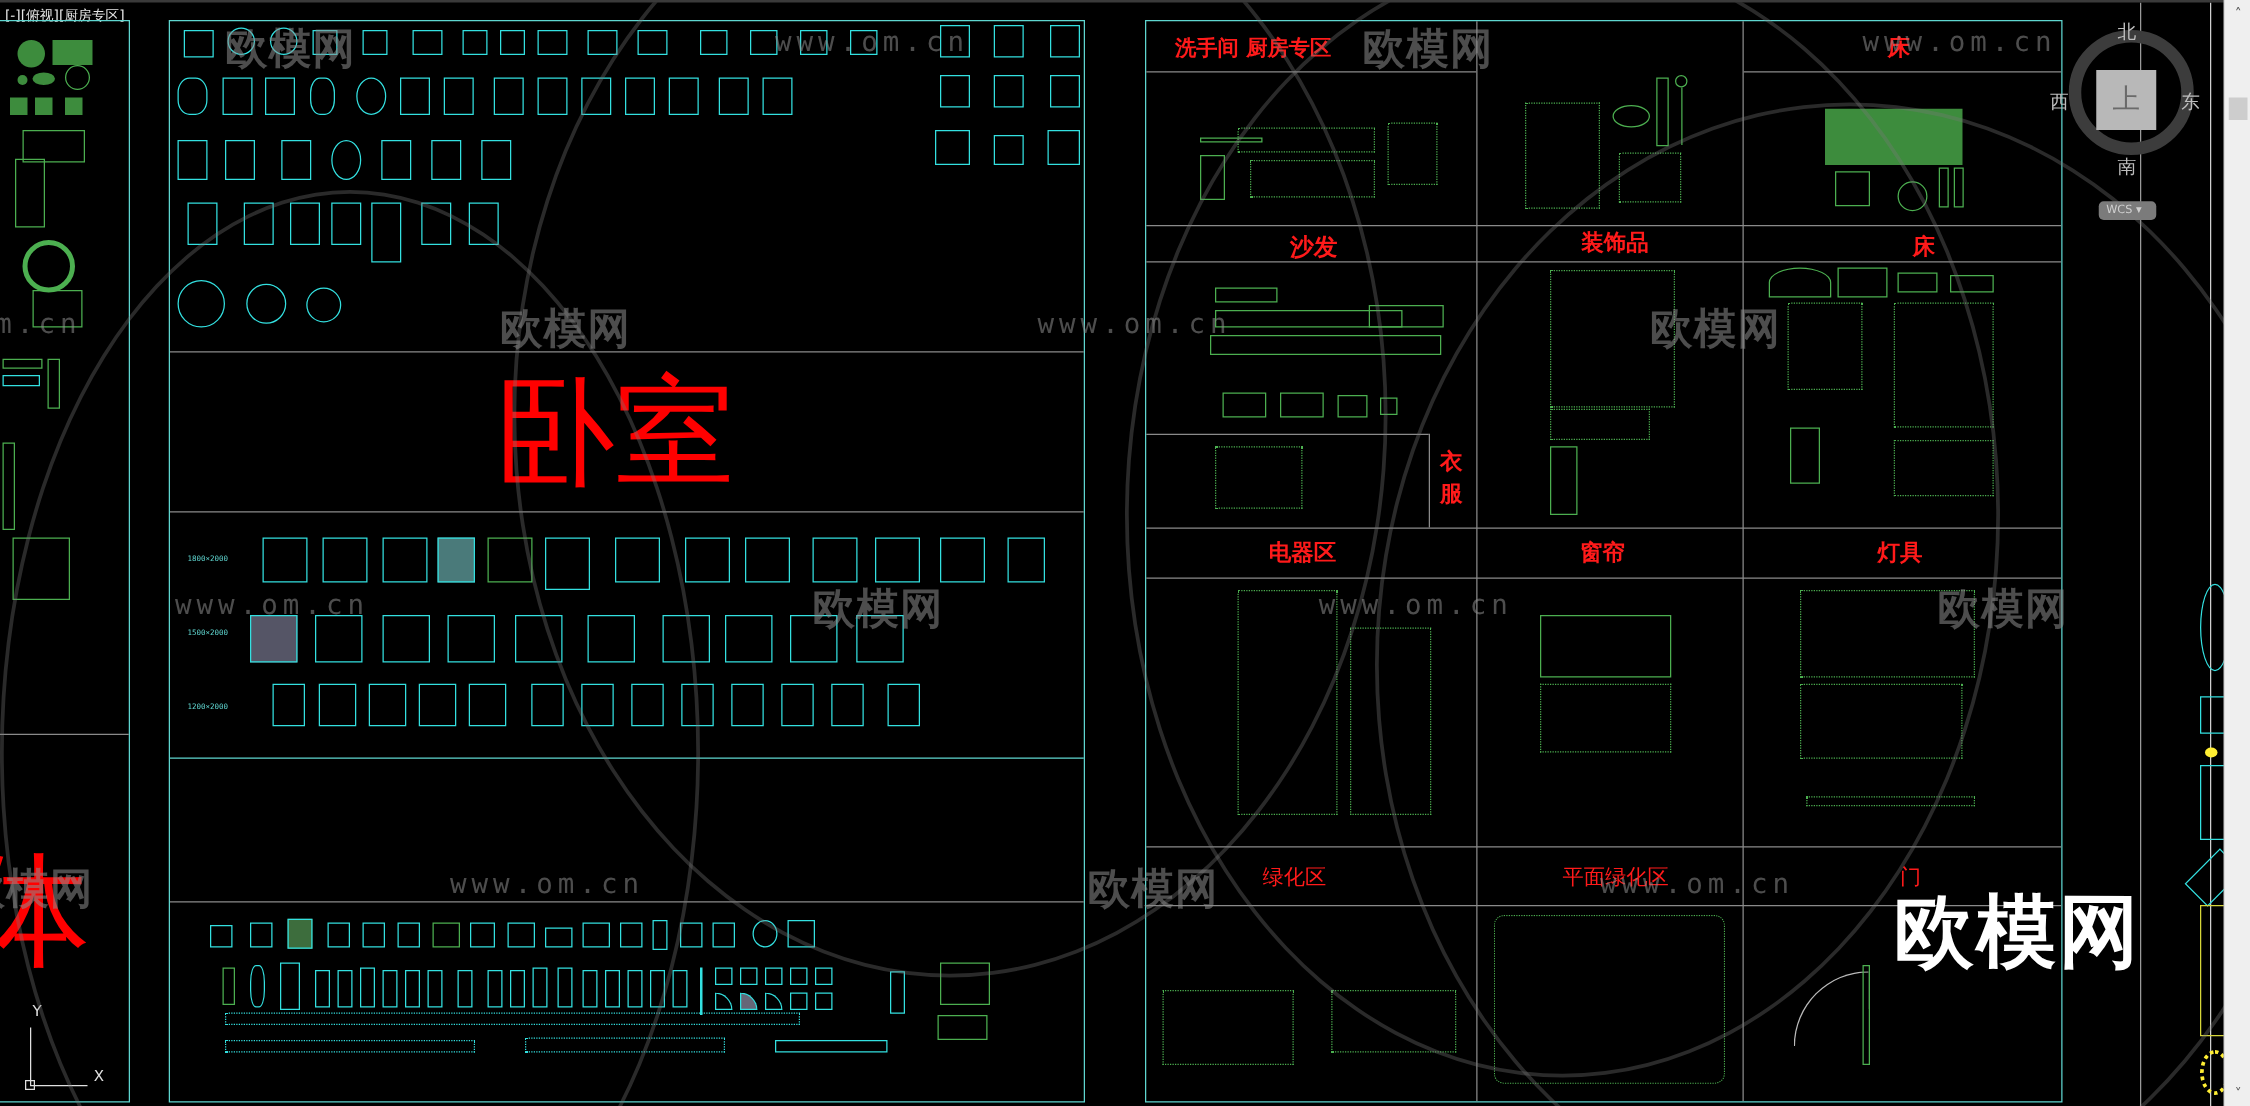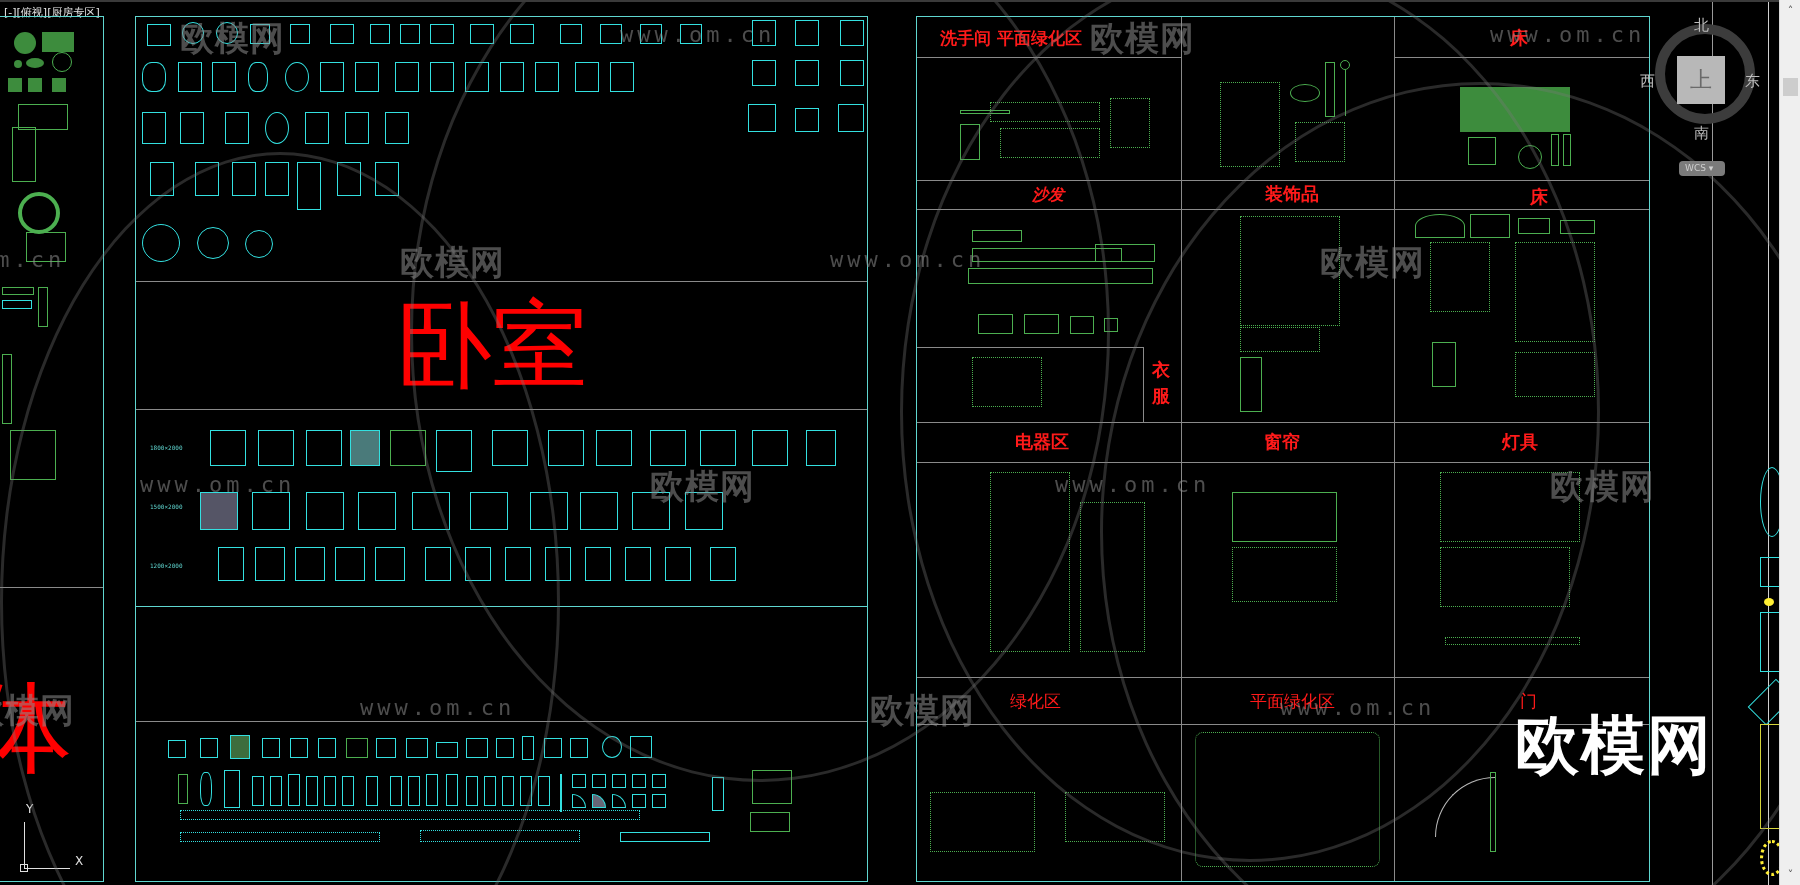--- a/index.html
+++ b/index.html
@@ -272,23 +272,23 @@
   <div class="hline" style="left:917px; top:55px; width:264px;"></div>
   <div class="hline" style="left:1395px; top:55px; width:254px;"></div>
   <div class="hline" style="left:917px; top:178px; width:732px;"></div>
   <div class="hline" style="left:917px; top:207px; width:732px;"></div>
   <div class="hline" style="left:917px; top:345px; width:226px;"></div>
   <div class="hline" style="left:917px; top:420px; width:732px;"></div>
   <div class="hline" style="left:917px; top:460px; width:732px;"></div>
   <div class="hline" style="left:917px; top:675px; width:732px;"></div>
   <div class="hline" style="left:917px; top:722px; width:732px;"></div>
 
-  <span class="cad-label" style="left:940px; top:25px; font-size:17px;">洗手间 平面绿化区</span>
+  <span class="cad-label" style="left:940px; top:25px; font-size:17px;">洗手间 厨房专区</span>
   <span class="cad-label" style="left:1510px; top:24px; font-size:18px;">床</span>
-  <span class="cad-label" style="left:1032px; top:183px; font-size:16px;font-style:italic;">沙发</span>
+  <span class="cad-label" style="left:1032px; top:183px; font-size:19px;">沙发</span>
   <span class="cad-label" style="left:1265px; top:180px; font-size:18px;">装饰品</span>
   <span class="cad-label" style="left:1530px; top:183px; font-size:18px;">床</span>
   <span class="cad-label" style="left:1152px; top:355px; font-size:18px; width:20px; white-space:normal; line-height:26px;">衣服</span>
   <span class="cad-label" style="left:1015px; top:428px; font-size:18px;">电器区</span>
   <span class="cad-label" style="left:1264px; top:428px; font-size:18px;">窗帘</span>
   <span class="cad-label" style="left:1502px; top:428px; font-size:18px;">灯具</span>
   <span class="cad-label" style="left:1010px; top:688px; font-size:17px; font-weight:normal;">绿化区</span>
   <span class="cad-label" style="left:1250px; top:688px; font-size:17px; font-weight:normal;">平面绿化区</span>
   <span class="cad-label" style="left:1520px; top:688px; font-size:17px; font-weight:normal;">门</span>
 

